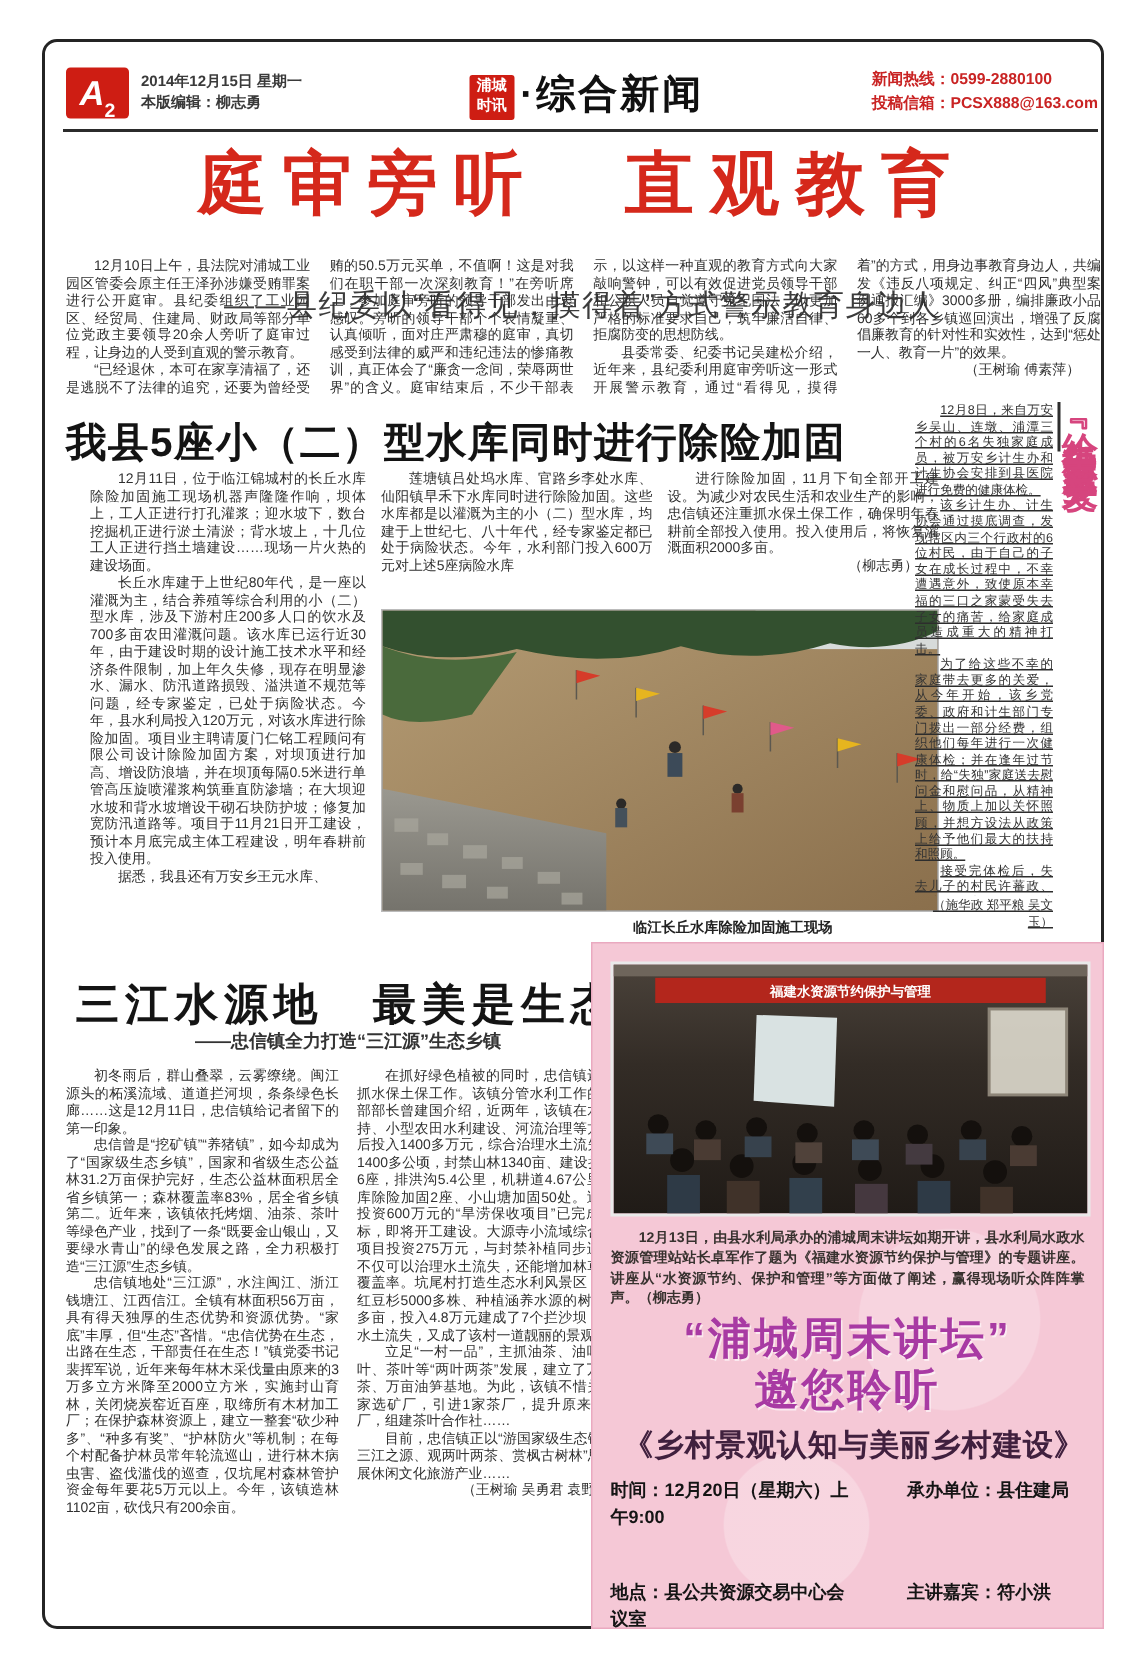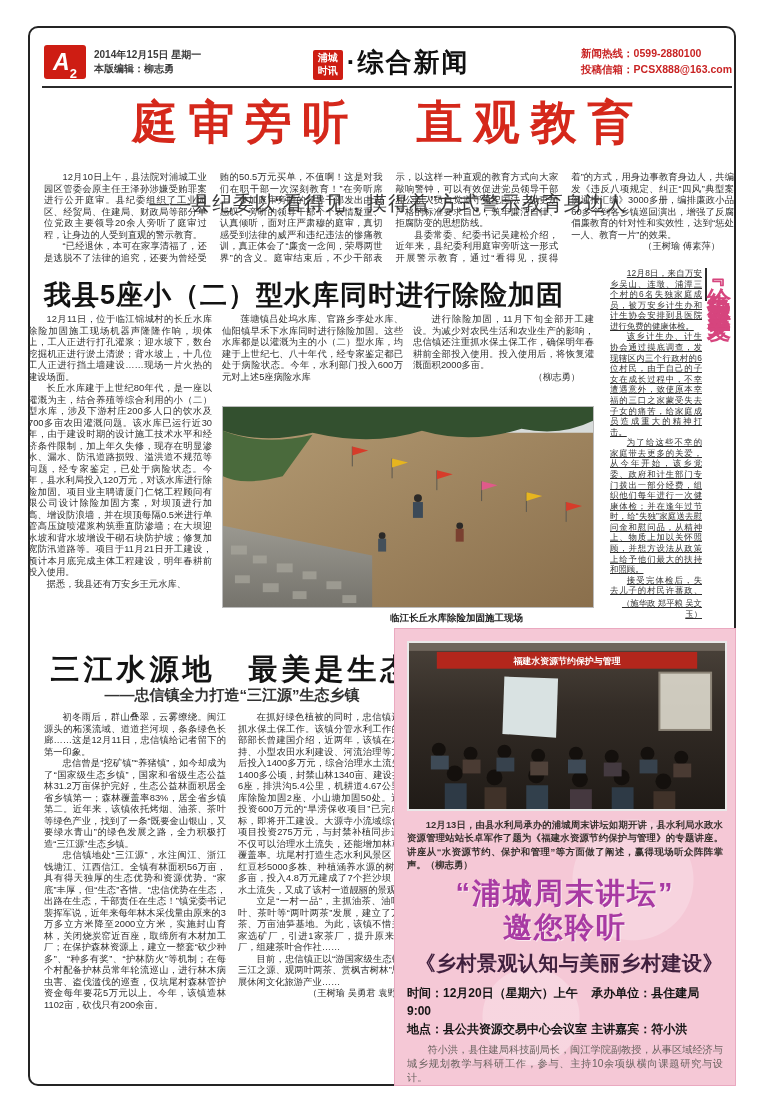--- a/index.html
+++ b/index.html
@@ -27,58 +27,58 @@
   .lead-subhead{position:absolute;left:44px;top:146px;width:688px;text-align:center;
     font-size:20px;font-weight:normal;color:#3c3c3c;letter-spacing:1px;margin-top:44px;}
   .body-text p{margin:0;text-indent:2em;text-align:justify;}
   .small-text{font-size:9.3px;line-height:1.24;color:#2f2f2f;}
   .byline{text-indent:0 !important;text-align:right !important;padding-right:1.5em;}
   .lead-body{position:absolute;left:44px;top:172px;width:690px;height:100px;
     column-count:4;column-gap:13px;overflow:hidden;}
   
   .res-headline{position:absolute;left:44px;top:277px;width:566px;
     font-size:27px;font-weight:900;color:#131313;letter-spacing:1px;white-space:nowrap;}
-  .res-row{position:absolute;left:28px;top:314px;width:566px;height:334px;display:flex;}
+  .res-row{position:absolute;left:60px;top:314px;width:566px;height:334px;display:flex;}
   .res-col1{width:184px;height:334px;overflow:hidden;}
   .res-right{margin-left:10px;width:372px;display:flex;flex-direction:column;}
   .res-textrow{display:flex;height:90px;overflow:hidden;}
   .res-col2{width:181px;margin-right:10px;}
   .res-col3{width:181px;display:flex;flex-direction:column;}
   .photo{border:1px solid #bbb;background:#888;}
   .res-photo{width:370px;height:200px;margin-top:2px;}
   .res-caption{font-size:9.5px;font-weight:bold;color:#222;margin-top:4px;padding-left:168px;}
   
   .shidu{position:absolute;left:610px;top:268px;width:124px;height:352px;display:flex;text-decoration:underline;}
   .shidu-bodywrap{width:92px;display:flex;flex-direction:column;}
   .shidu-body{flex:1;overflow:hidden;font-size:8.4px;line-height:1.26;color:#333;}
   .shidu-byline{font-size:8.4px;color:#333;text-align:right;padding-top:1px;}
   .shidu-headline{width:30px;margin-left:2px;writing-mode:vertical-rl;text-orientation:upright;
     font-size:24px;font-weight:900;color:#d6457e;letter-spacing:3px;line-height:30px;text-align:left;}
   
   .sj-headline{position:absolute;left:44px;top:650px;width:376px;text-align:center;
     font-size:29px;font-weight:900;color:#141414;letter-spacing:4px;white-space:nowrap;}
   .sj-subhead{position:absolute;left:44px;top:686px;width:376px;text-align:center;
-    font-size:15px;font-weight:bold;color:#333;}
+    font-size:12px;font-weight:bold;color:#333;}
   .sj-body{position:absolute;left:44px;top:712px;width:376px;height:376px;
     column-count:2;column-gap:12px;overflow:hidden;}
   
   .forum{position:absolute;left:394px;top:628px;width:342px;height:458px;
     background-color:#f5c8d6;
     background-image:radial-gradient(circle at 15% 20%,rgba(255,255,255,.30) 0 36px,rgba(255,255,255,0) 37px),
       radial-gradient(circle at 70% 55%,rgba(255,255,255,.22) 0 60px,rgba(255,255,255,0) 61px),
       radial-gradient(circle at 40% 85%,rgba(255,255,255,.25) 0 48px,rgba(255,255,255,0) 49px);
     border:1px solid #eaa9c0;box-sizing:border-box;padding:12px 12px 18px 12px;overflow:hidden;}
   .forum-photo{width:316px;height:166px;border:2px solid #e9e9e9;display:block;}
   .forum-caption{font-size:9.4px;line-height:1.42;font-weight:bold;color:#38322f;margin-top:7px;}
   .forum-caption p{margin:0;text-indent:2em;text-align:justify;}
   .forum-banner{margin-top:6px;text-align:center;font-size:29px;font-weight:900;color:#a83aa3;
     letter-spacing:2px;line-height:1.16;text-shadow:1px 1px 0 rgba(255,255,255,.6);}
   .forum-title{margin-top:5px;text-align:right;font-size:20px;font-weight:900;color:#40203e;letter-spacing:.5px;}
   .forum-info{margin-top:7px;display:grid;grid-template-columns:1.4fr 1fr;
-    font-size:12px;font-weight:800;color:#141414;line-height:1.5;}
+    font-size:12px;font-weight:800;color:#141414;line-height:1.5;gap:32px;}
   .forum-intro{margin-top:5px;font-size:10.2px;line-height:1.38;color:#6a6360;}
   .forum-intro p{margin:0;text-indent:2em;text-align:justify;}
 </style>
 </head>
 <body>
 
 <div class="frame"></div>
 
 <div class="header">
   <div class="edition-badge">

